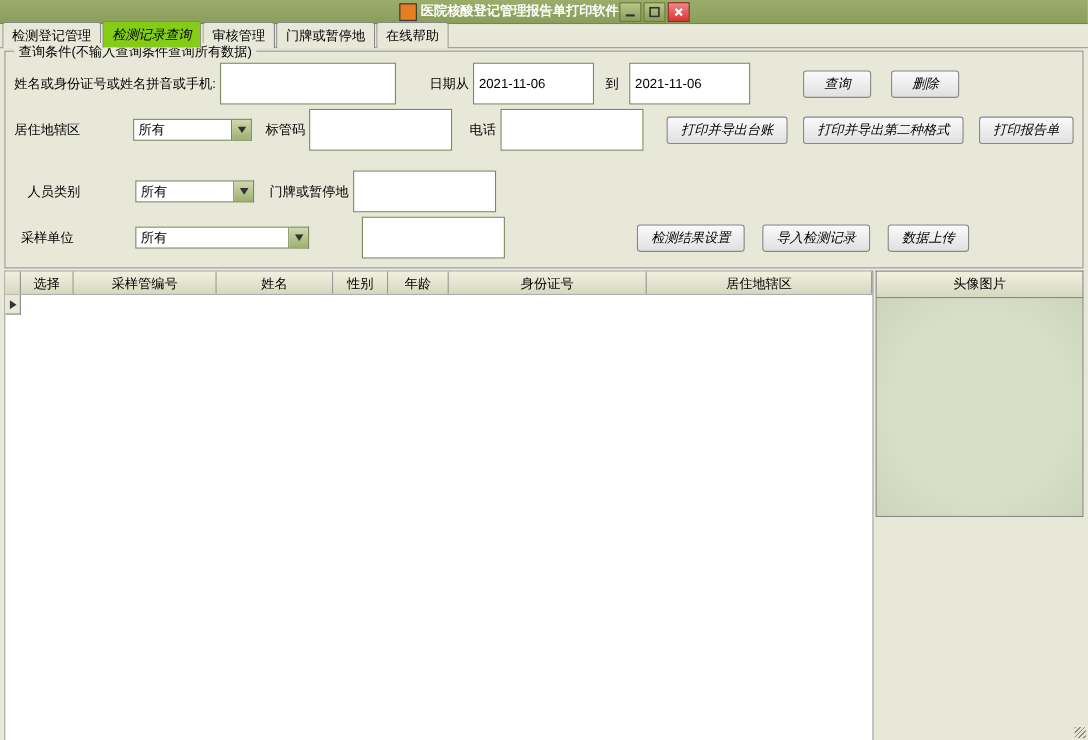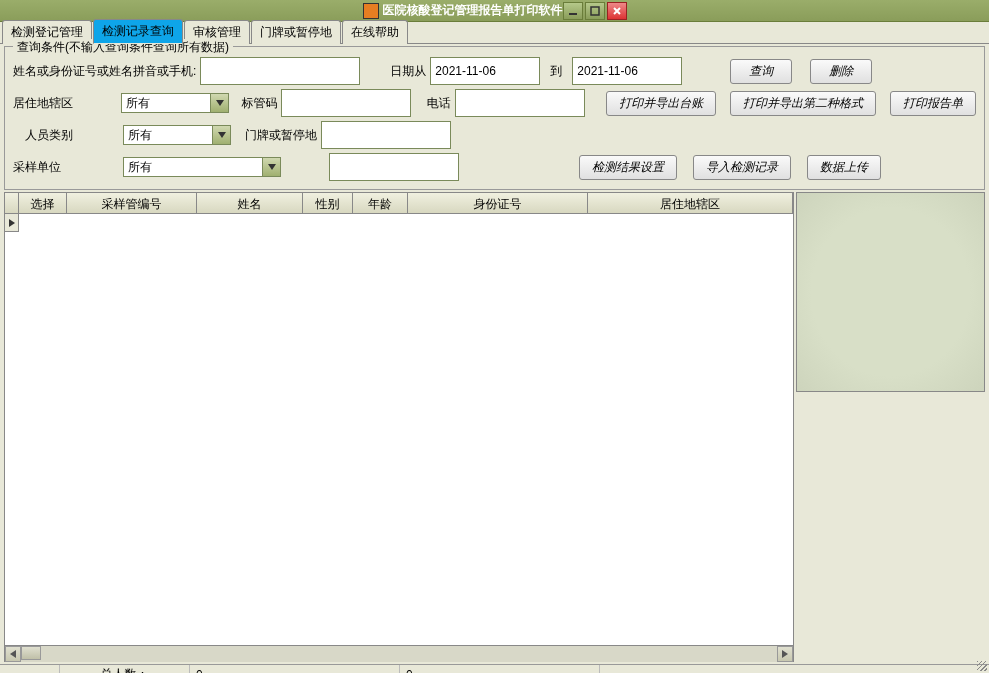--- a/index.html
+++ b/index.html
@@ -9,30 +9,30 @@
     .titlebar-left { display: flex; align-items: center; gap: 4px; }
     .app-icon { width: 16px; height: 16px; background: #e67e22; border: 1px solid #333; display: inline-block; }
     .title-text { color: #fff; font-weight: bold; }
     .titlebar-buttons { display: flex; gap: 2px; }
     .titlebar-btn { width: 20px; height: 18px; background: linear-gradient(#b5c88a, #8a9d5a); border: 1px solid #6a7d3a; display: flex; align-items: center; justify-content: center; cursor: pointer; }
     .titlebar-btn.close { background: linear-gradient(#e88, #d33); border-color: #922; }
     .titlebar-btn svg { width: 10px; height: 10px; }
 
     .tabbar { height: 22px; background: #e8e8d8; display: flex; align-items: flex-end; padding-left: 2px; border-bottom: 1px solid #888; }
     .tab { padding: 3px 8px; border: 1px solid #888; border-bottom: none; background: #e8e8d8; cursor: pointer; margin-right: 1px; border-radius: 3px 3px 0 0; position: relative; top: 1px; }
-    .tab.active { background: #0ea5e9; border-bottom: 1px solid #e8e8d8; z-index: 1; }
+    .tab.active { background: #84cc16; border-bottom: 1px solid #e8e8d8; z-index: 1; font-style: italic; }
 
     .main-panel { background: #e8e8d8; padding: 2px 4px; }
     
     .filter-group { border: 1px solid #999; padding: 6px 8px 8px 8px; position: relative; margin-bottom: 2px; }
     .filter-legend { position: absolute; top: -8px; left: 8px; background: #e8e8d8; padding: 0 4px; }
     .filter-row { display: flex; align-items: center; min-height: 24px; gap: 4px; flex-wrap: nowrap; }
     .filter-row label { white-space: nowrap; }
     
-    .text-input { background: #fff; border: 1px solid #7a8a5a; height: 28px; padding: 0 4px; }
+    .text-input { background: #fff; border: 1px solid #7a8a5a; height: 38px; padding: 0 4px; }
     .combo { position: relative; display: inline-flex; padding-left: 44px; }
     .combo input { background: #fff; border: 1px solid #7a8a5a; height: 20px; padding: 0 4px; width: 90px; }
     .combo .combo-btn { width: 18px; height: 20px; background: linear-gradient(#d0d8b0, #a0b070); border: 1px solid #7a8a5a; border-left: none; display: flex; align-items: center; justify-content: center; cursor: pointer; }
     
     .btn { background: linear-gradient(#fafafa, #e0e0e0); border: 1px solid #888; border-radius: 3px; padding: 3px 12px; min-height: 22px; cursor: pointer; white-space: nowrap; font-style: italic; }
     
     .content-row { display: flex; height: 470px; gap: 2px; }
     .data-table-wrap { flex: 0 0 790px; display: flex; flex-direction: column; border: 1px solid #888; background: #fff; }
     .table-header { display: flex; background: #e8e8d8; border-bottom: 1px solid #888; }
     .th { border-right: 1px solid #888; padding: 3px 4px; text-align: center; background: linear-gradient(#f0f0e0, #d8d8c0); height: 20px; overflow: hidden; }
@@ -125,37 +125,37 @@
       <label>电话</label>
       <input class="text-input" style="width: 130px;" value="">
       <span style="width:18px"></span>
       <button class="btn">打印并导出台账</button>
       <span style="width:8px"></span>
       <button class="btn">打印并导出第二种格式</button>
       <span style="width:8px"></span>
       <button class="btn">打印报告单</button>
     </div>
 
-    <div class="filter-row" style="margin-top:4px;">
+    <div class="filter-row" style="margin-top:18px;">
       <label style="width:62px;text-align:right;padding-right:2px">人员类别</label>
       <div class="combo">
         <input value="所有" style="">
         <div class="combo-btn">
             <svg width="8" height="6" viewBox="0 0 8 6">
               <path d="M0 0 L8 0 L4 6 Z" fill="#333"></path>
             </svg>
           </div>
       </div>
       <span style="width:6px"></span>
       <label>门牌或暂停地</label>
       <input class="text-input" style="width: 130px;" value="">
     </div>
 
     <div class="filter-row" style="margin-top:4px;">
-      <label style="width:62px;text-align:left;padding-right:2px">采样单位</label>
+      <label style="width:62px;text-align:center;padding-right:2px">采样单位</label>
       <div class="combo">
         <input style="width: 140px;" value="所有">
         <div class="combo-btn">
             <svg width="8" height="6" viewBox="0 0 8 6">
               <path d="M0 0 L8 0 L4 6 Z" fill="#333"></path>
             </svg>
           </div>
       </div>
       <span style="width:40px"></span>
       <input class="text-input" style="width: 130px;" value="">
@@ -198,20 +198,21 @@
         </div>
         <div class="scroll-btn">
             <svg width="6" height="8" viewBox="0 0 6 8">
               <path d="M0 0 L6 4 L0 8 Z" fill="#555"></path>
             </svg>
           </div>
       </div>
     </div>
 
     <div class="right-panel">
+      <div class="right-header">头像图片</div>
       <div class="photo-box"></div>
       <div class="right-fill"></div>
     </div>
   </div>
 </div>
 
 <div class="statusbar">
   <div class="status-cell" style="width:60px"></div>
   <div class="status-cell" style="width:130px;justify-content:center">总人数：</div>
   <div class="status-cell" style="width:210px">0</div>

